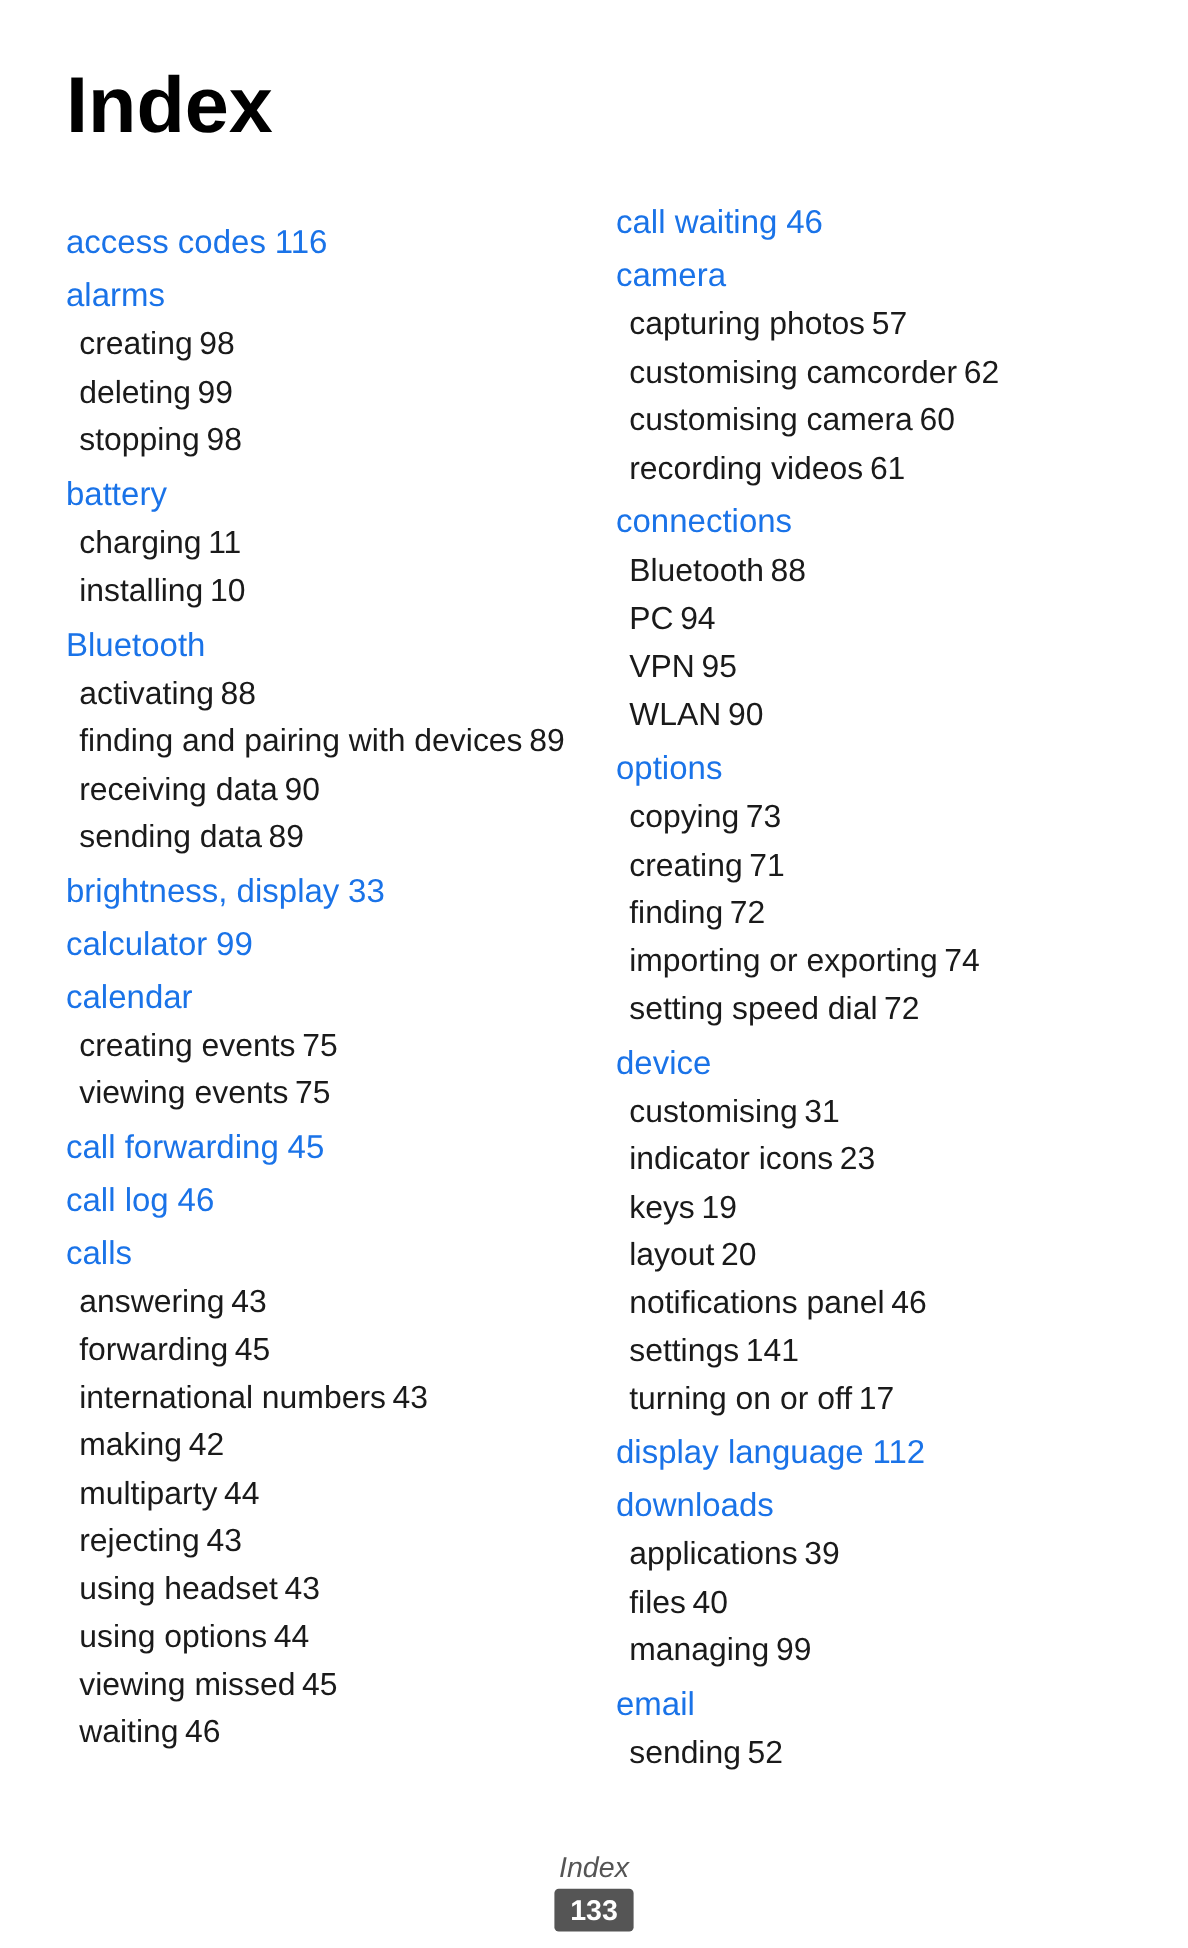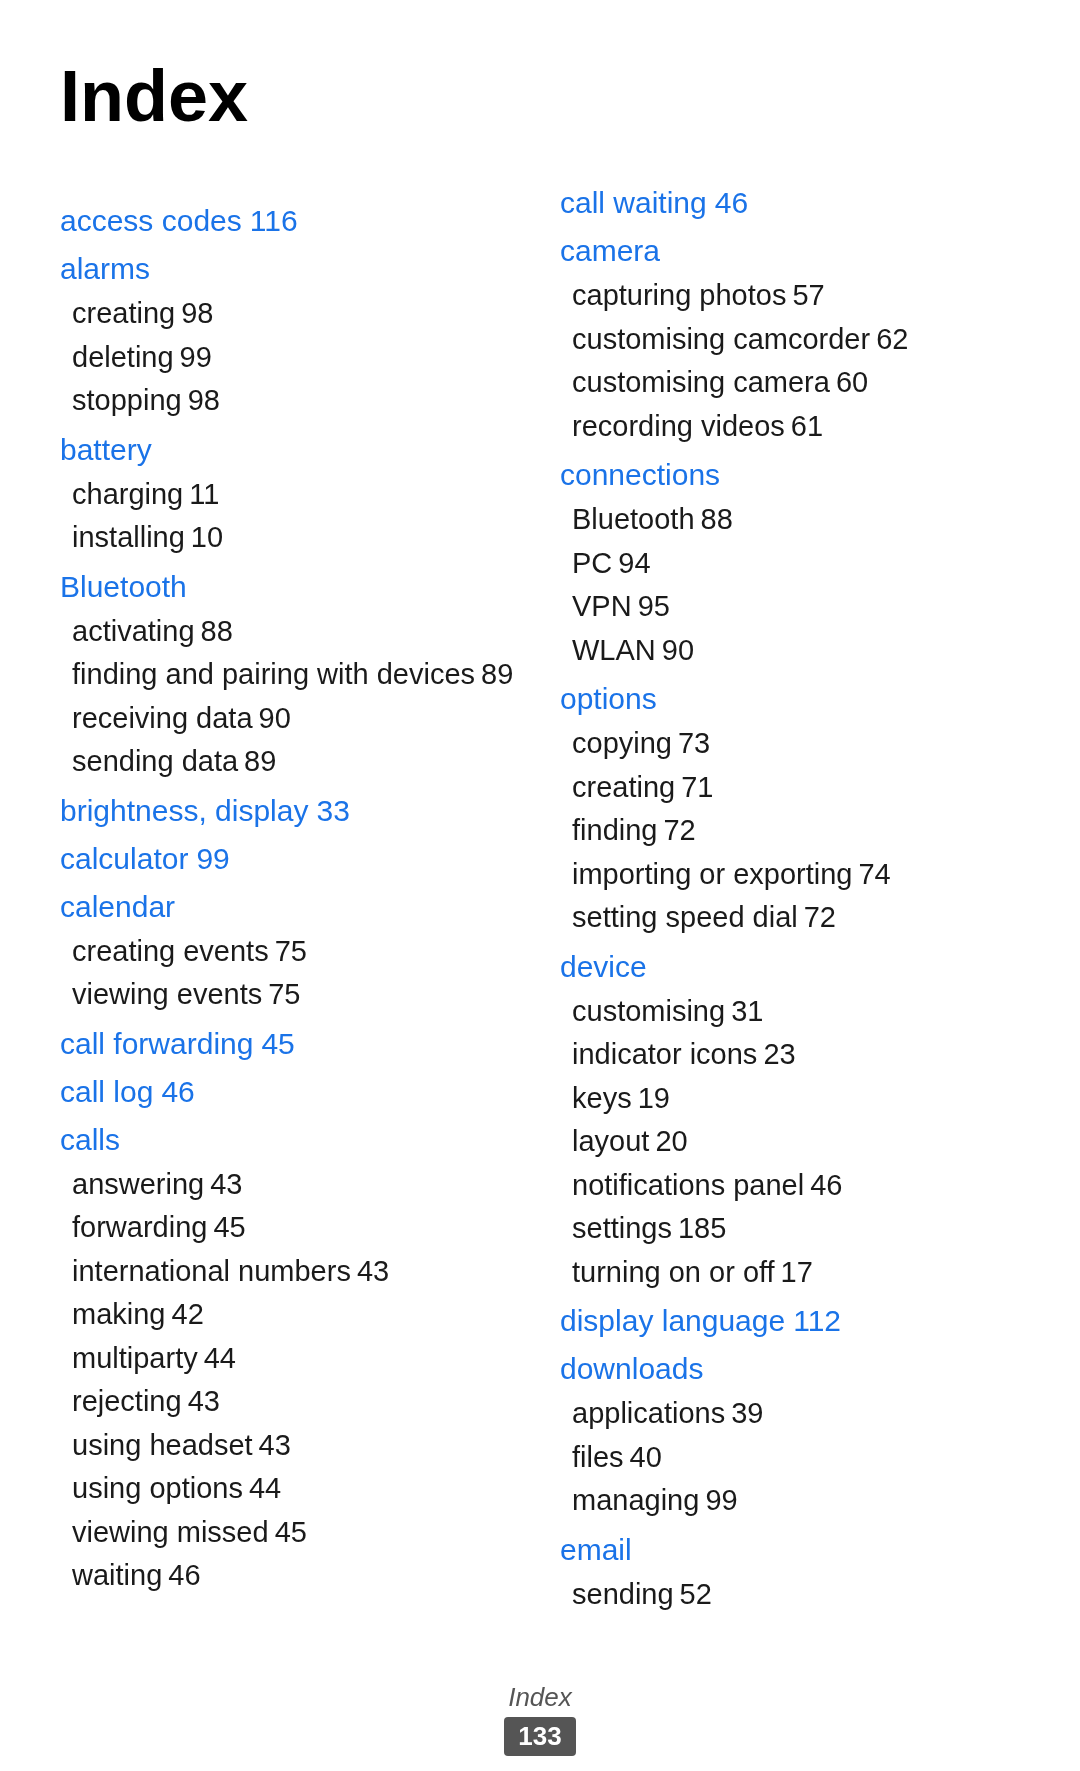--- a/index.html
+++ b/index.html
@@ -181,21 +181,21 @@
         </div>
       </div>
       <div class="entry">
         <div class="entry-header">device</div>
         <div class="sub-entries">
           <div class="sub-entry">customising<span class="page-num">31</span></div>
           <div class="sub-entry">indicator icons<span class="page-num">23</span></div>
           <div class="sub-entry">keys<span class="page-num">19</span></div>
           <div class="sub-entry">layout<span class="page-num">20</span></div>
           <div class="sub-entry">notifications panel<span class="page-num">46</span></div>
-          <div class="sub-entry">settings<span class="page-num">185</span></div>
+          <div class="sub-entry">settings<span class="page-num">141</span></div>
           <div class="sub-entry">turning on or off<span class="page-num">17</span></div>
         </div>
       </div>
       <div class="entry">
         <div class="entry-header">display language<span class="page-num">112</span></div>
       </div>
       <div class="entry">
         <div class="entry-header">downloads</div>
         <div class="sub-entries">
           <div class="sub-entry">applications<span class="page-num">39</span></div>

